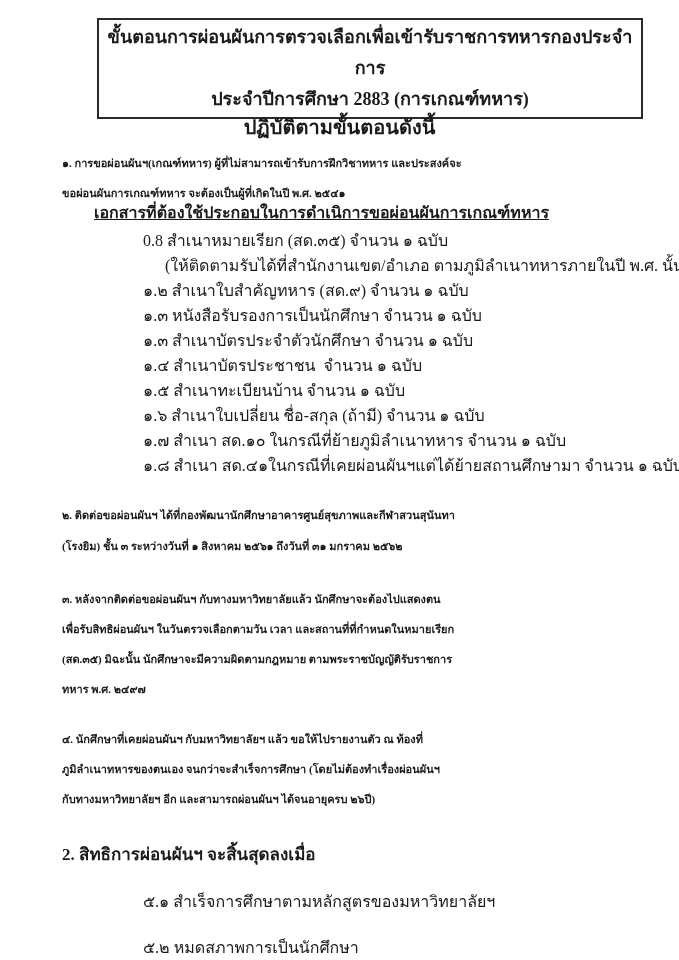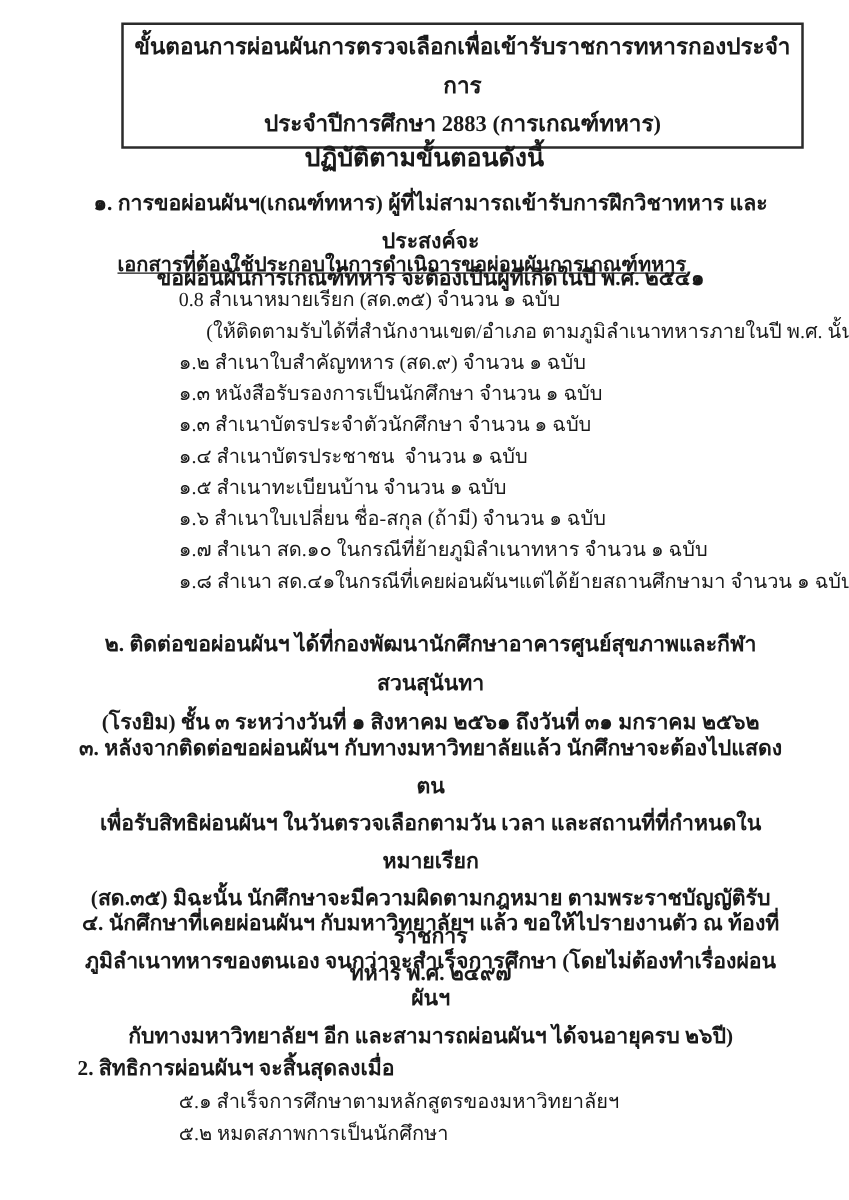--- a/index.html
+++ b/index.html
@@ -17,40 +17,40 @@
     text-align:center;
     font-weight:bold;font-size:18px;line-height:31px;
     padding:2px 4px;
     margin-left:27px;
   }
   .main-heading{
     position:absolute;top:110px;left:0;width:679px;
     text-align:center;font-weight:bold;font-size:20px;line-height:34px;
   }
   .para{position:absolute;left:62px;width:565px;}
-  .para .para-line{font-weight:bold;font-size:17px;line-height:30px;text-align:center;}
+  .para .para-line{font-weight:bold;font-size:11px;line-height:30px;}
   #section-1{top:148px;}
   .docs-heading{
     position:absolute;top:201px;left:94px;
     font-weight:bold;font-size:16px;line-height:24px;
     text-decoration:underline;
   }
   .doc-list{position:absolute;top:228px;left:143px;width:500px;}
   .doc-line{font-size:16px;font-weight:normal;line-height:25px;height:25px;white-space:pre;}
   .doc-line.note{margin-left:22px;}
   #section-2{top:500px;}
   #section-2 .para-line{line-height:31px;}
   #section-3{top:584px;}
   #section-4{top:724px;}
   .section5-heading{
     position:absolute;top:841px;left:62px;
     font-weight:bold;font-size:17px;line-height:28px;
   }
   .term-list{position:absolute;top:869px;left:143px;width:480px;}
-  .term-line{font-size:16px;font-weight:normal;line-height:26px;height:26px;white-space:pre;}
+  .term-line{font-size:16px;font-weight:normal;line-height:26px;height:26px;white-space:pre;margin-top:20px;}
 </style>
 </head>
 <body>
 
 <div class="page">
 
   <div class="title-box">
     <div>ขั้นตอนการผ่อนผันการตรวจเลือกเพื่อเข้ารับราชการทหารกองประจำการ</div>
     <div>ประจำปีการศึกษา 2883 (การเกณฑ์ทหาร)</div>
   </div>

